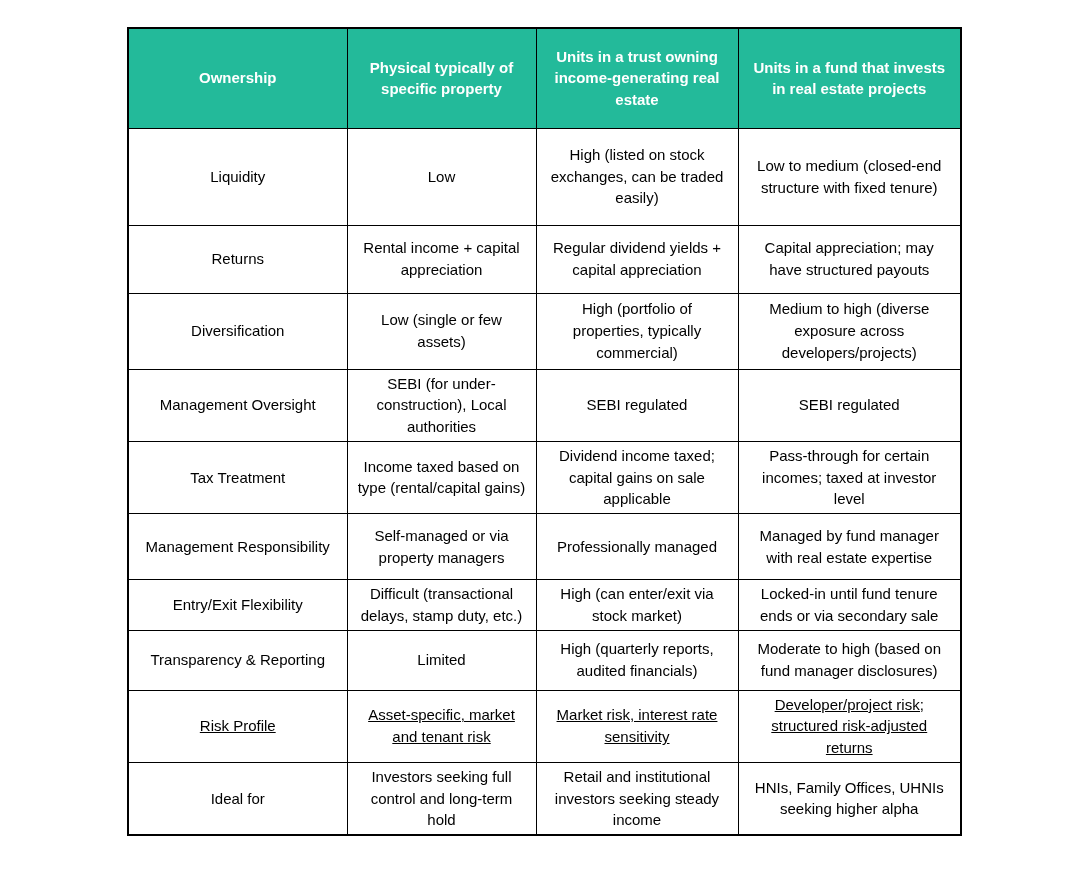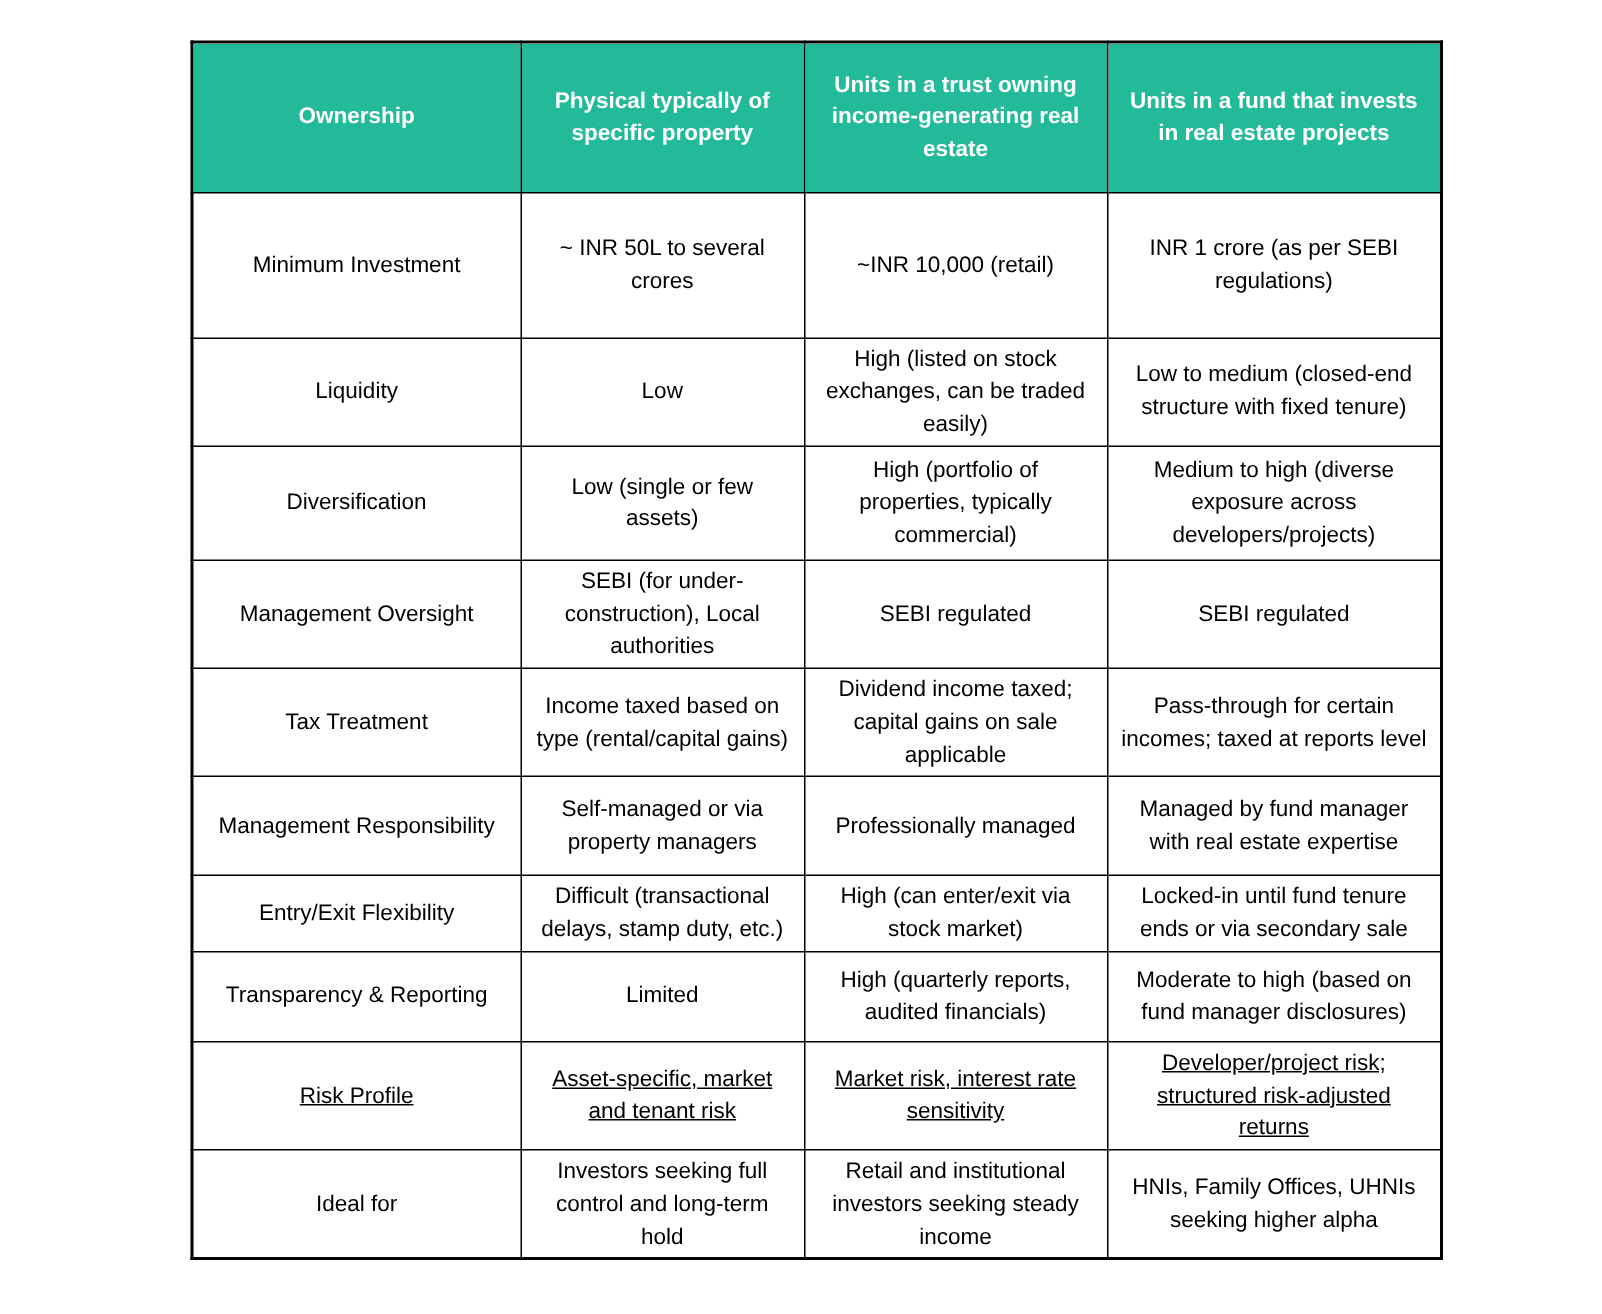--- a/index.html
+++ b/index.html
@@ -82,48 +82,48 @@
       <thead>
         <tr>
           <th>Ownership</th>
           <th>Physical typically of specific property</th>
           <th>Units in a trust owning income-generating real estate</th>
           <th>Units in a fund that invests in real estate projects</th>
         </tr>
       </thead>
       <tbody>
         <tr>
-          <td>Minimum Investment</td>
-          <td>~ INR 50L to several crores</td>
-          <td>~INR 10,000 (retail)</td>
-          <td>INR 1 crore (as per SEBI regulations)</td>
-        </tr>
-        <tr>
           <td>Liquidity</td>
           <td>Low</td>
           <td>High (listed on stock exchanges, can be traded easily)</td>
           <td>Low to medium (closed-end structure with fixed tenure)</td>
+        </tr>
+        <tr>
+          <td>Returns</td>
+          <td>Rental income + capital appreciation</td>
+          <td>Regular dividend yields + capital appreciation</td>
+          <td>Capital appreciation; may have structured payouts</td>
         </tr>
         <tr>
           <td>Diversification</td>
           <td>Low (single or few assets)</td>
           <td>High (portfolio of properties, typically commercial)</td>
           <td>Medium to high (diverse exposure across developers/projects)</td>
         </tr>
         <tr>
           <td>Management Oversight</td>
           <td>SEBI (for under-construction), Local authorities</td>
           <td>SEBI regulated</td>
           <td>SEBI regulated</td>
         </tr>
         <tr>
           <td>Tax Treatment</td>
           <td>Income taxed based on type (rental/capital gains)</td>
           <td>Dividend income taxed; capital gains on sale applicable</td>
-          <td>Pass-through for certain incomes; taxed at reports level</td>
+          <td>Pass-through for certain incomes; taxed at investor level</td>
         </tr>
         <tr>
           <td>Management Responsibility</td>
           <td>Self-managed or via property managers</td>
           <td>Professionally managed</td>
           <td>Managed by fund manager with real estate expertise</td>
         </tr>
         <tr>
           <td>Entry/Exit Flexibility</td>
           <td>Difficult (transactional delays, stamp duty, etc.)</td>

